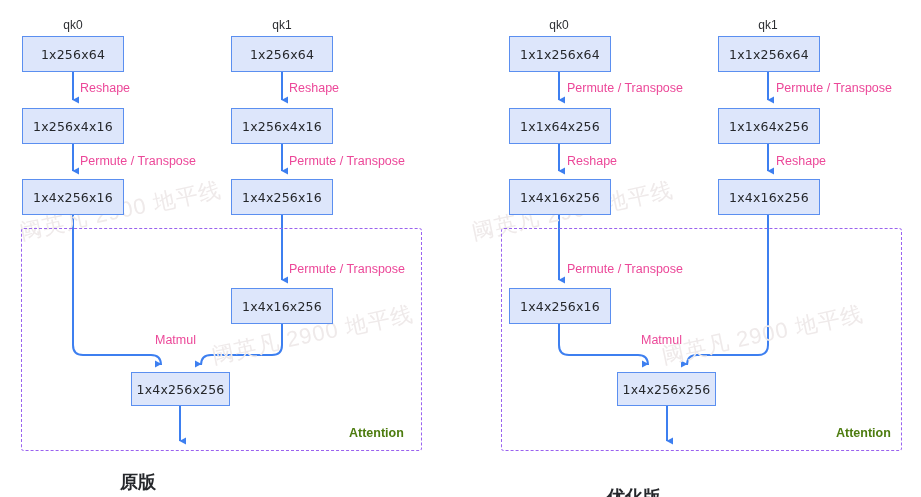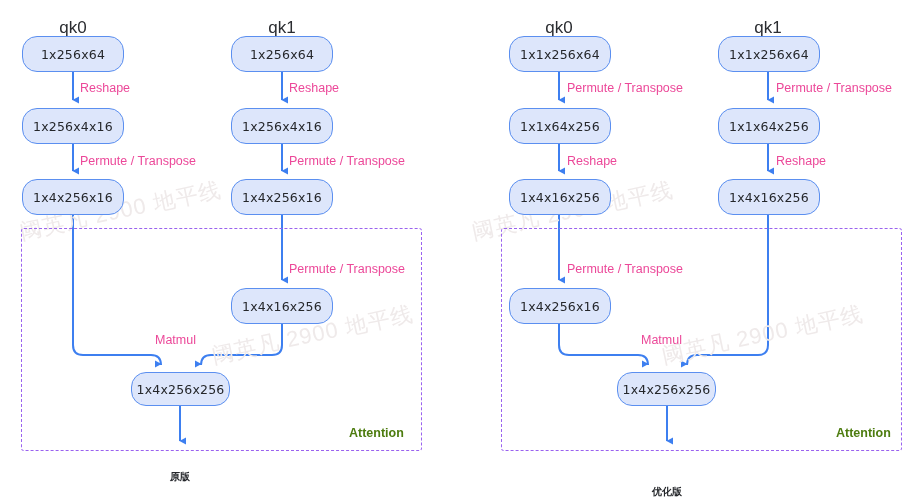--- a/index.html
+++ b/index.html
@@ -21,39 +21,39 @@
     white-space:nowrap;
     user-select:none;
     transform:rotate(-12deg);
     pointer-events:none;
   }
   .node{
     position:absolute;
     box-sizing:border-box;
     background:#dde6fb;
     border:1.6px solid #5b8ff0;
-    border-radius:15px;
+    border-radius:0;
     display:flex;align-items:center;justify-content:center;
     color:#25272b;
     font-size:12.5px;
     font-family:"DejaVu Sans","Liberation Sans",sans-serif;
     letter-spacing:.2px;
     white-space:nowrap;
   }
   .elabel{
     position:absolute;
     color:#ec4899;
     font-size:12.5px;
     font-family:"Liberation Sans","DejaVu Sans",sans-serif;
     white-space:nowrap;
   }
   .colhead{
     position:absolute;
     color:#2b2d31;
-    font-size:17px;
+    font-size:12px;
     font-family:"Liberation Sans","DejaVu Sans",sans-serif;
     white-space:nowrap;
     text-align:center;
   }
   .groupbox{
     position:absolute;
     box-sizing:border-box;
     border:1.6px dashed #9a62ef;
     border-radius:3px;
     background:transparent;
@@ -62,24 +62,23 @@
   .grouplabel{
     position:absolute;
     color:#4d7c0f;
     font-size:12.5px;
     font-weight:bold;
     white-space:nowrap;
   }
   .caption{
     position:absolute;
     color:#25272b;
-    font-size:10px;
+    font-size:18px;
     font-weight:bold;
     white-space:nowrap;
-    text-align:center;
     font-family:"DejaVu Sans","Liberation Sans",sans-serif;
   }
 </style>
 </head>
 <body>
 
 <div id="stage">
 
   <svg class="layer" viewBox="0 0 921 497">
     <defs>

